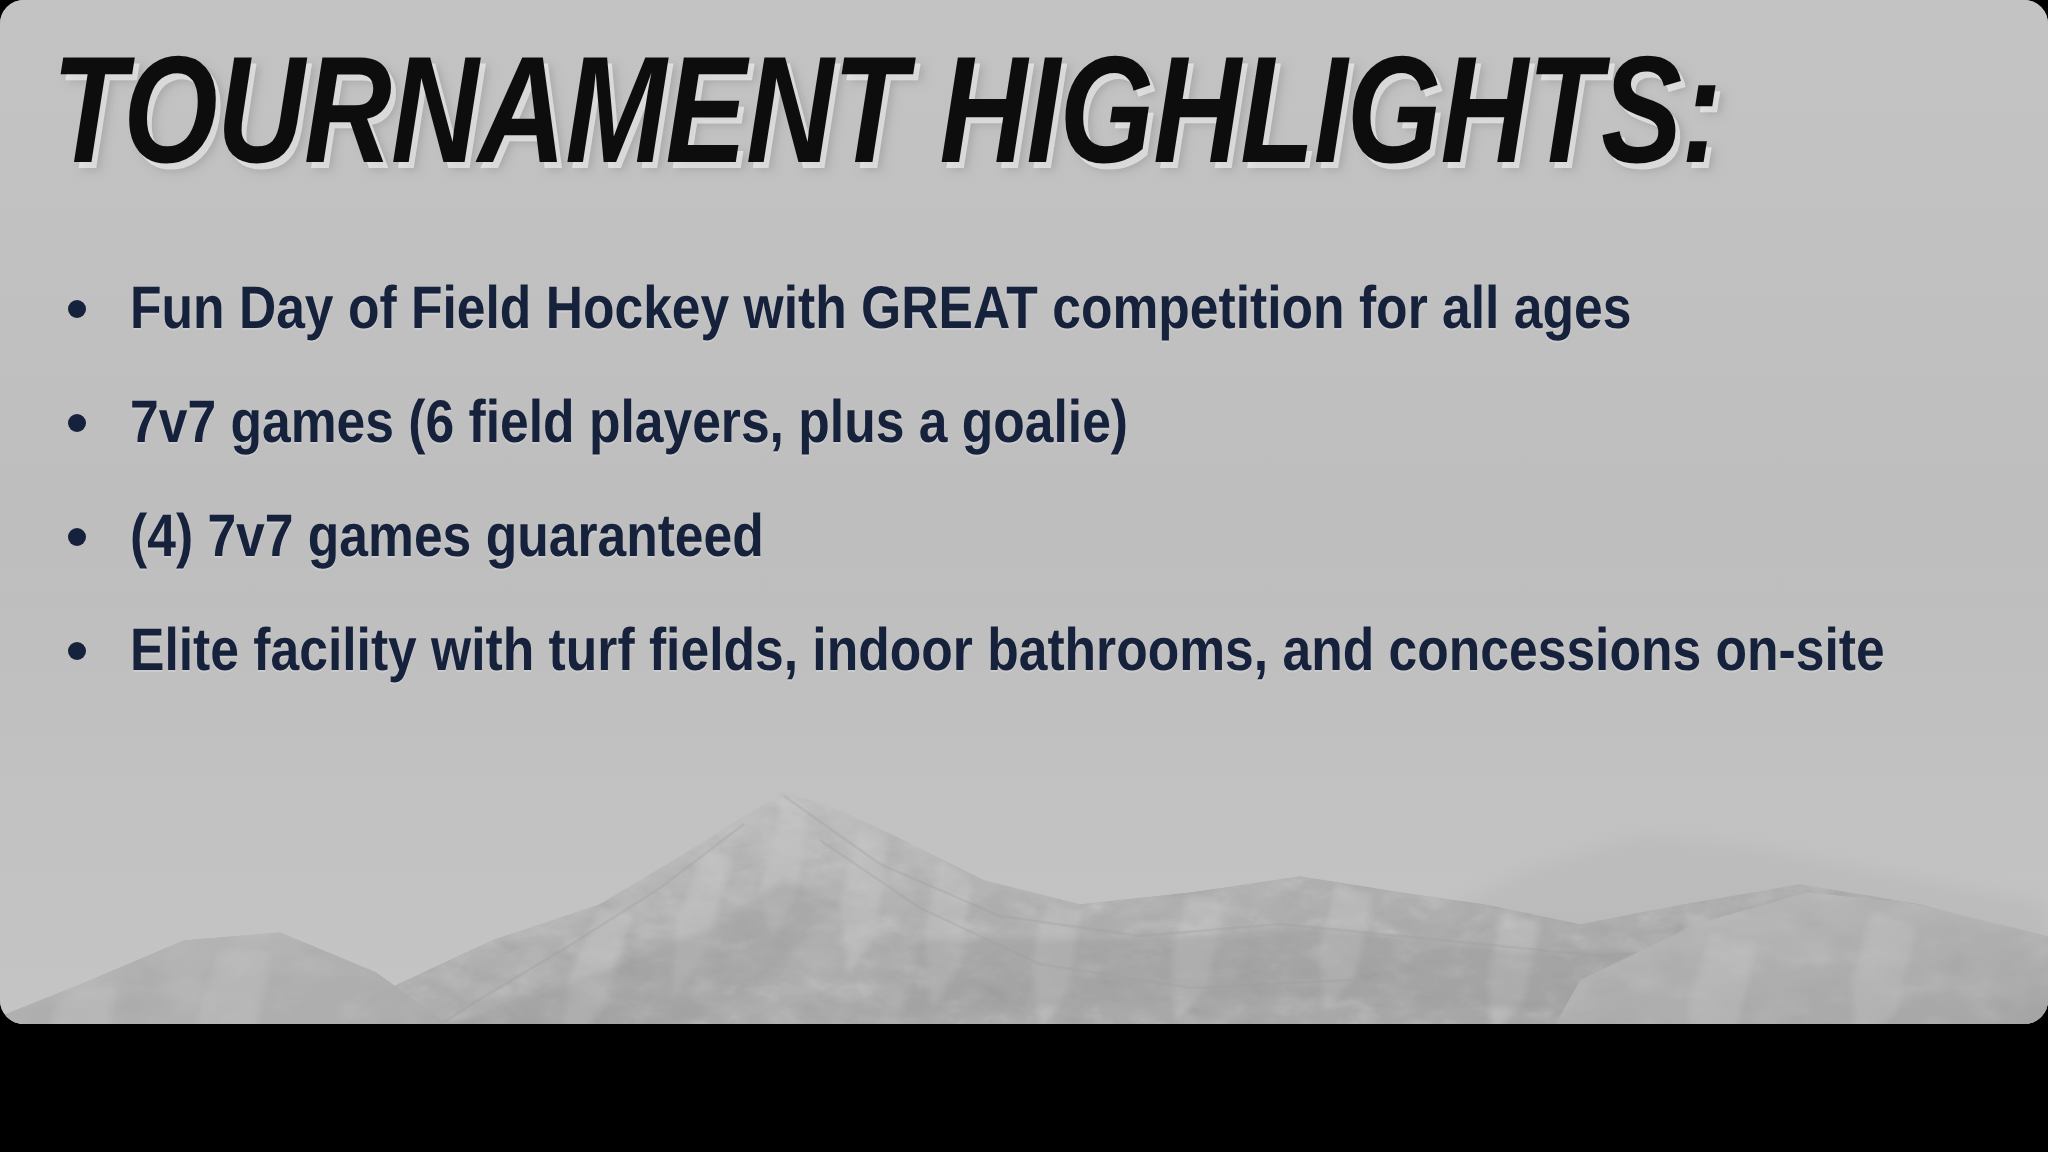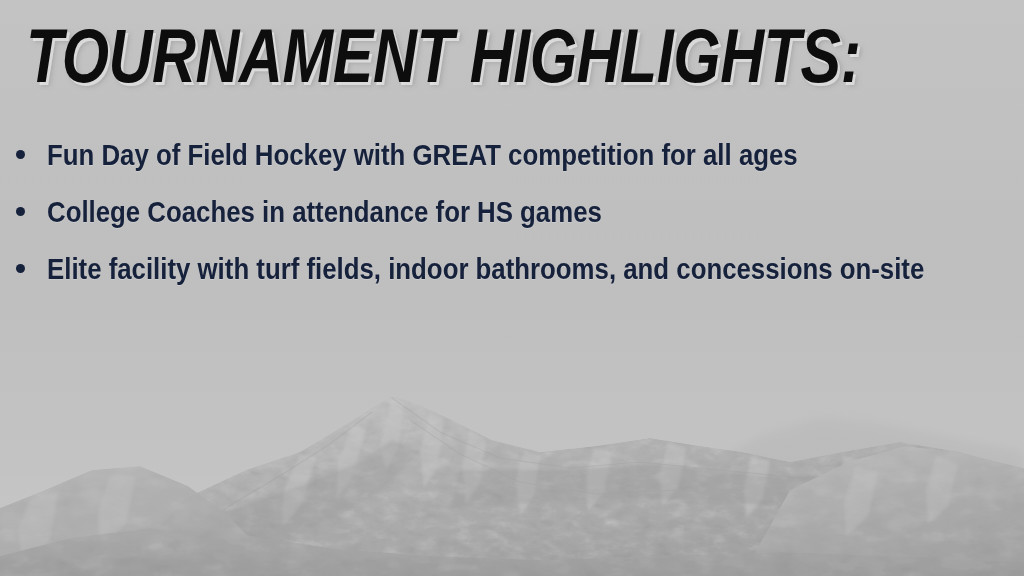--- a/index.html
+++ b/index.html
@@ -3,24 +3,25 @@
 <meta charset="utf-8">
 <style>
   html, body {
     margin: 0;
     padding: 0;
     background: #000;
   }
   #slide {
     position: relative;
     width: 1024px;
-    height: 576px;
+    height: 512px;
     overflow: hidden;
     background: #bdbdbd;
     font-family: "Liberation Sans", sans-serif;
+    border-radius: 12px;
   }
 
   
   #bg {
     position: absolute;
     inset: 0;
     width: 1024px;
     height: 576px;
     z-index: 0;
   }
@@ -57,21 +58,21 @@
     color: #0d0d0d;
     white-space: nowrap;
     transform: scaleX(0.80);
     transform-origin: left top;
     text-shadow: 3px 3px 0 rgba(255,255,255,0.55),
                  5px 4px 5px rgba(150,150,150,0.55);
   }
 
   .bullets {
     position: absolute;
-    left: 16px;
+    left: 34px;
     top: 126px;
     width: 960px;
     margin: 0;
     padding: 0;
     list-style: none;
     text-align: right;
   }
   .bullet-row {
     display: flex;
     align-items: center;
@@ -266,28 +267,32 @@
 
     <h1 class="title">TOURNAMENT HIGHLIGHTS:</h1>
 
     <ul class="bullets">
 
       <li class="bullet-row">
         <span class="bullet-dot"></span>
         <span class="bullet-text">Fun Day of Field Hockey with GREAT competition for all ages</span>
       </li>
 
-
-
-
-
-      <li class="bullet-row">
-        <span class="bullet-dot"></span>
-        <span class="bullet-text">College Coaches in attendance for HS games</span>
-      </li>
+      <li class="bullet-row">
+        <span class="bullet-dot"></span>
+        <span class="bullet-text">7v7 games (6 field players, plus a goalie)</span>
+      </li>
+
+      <li class="bullet-row">
+        <span class="bullet-dot"></span>
+        <span class="bullet-text">(4) 7v7 games guaranteed</span>
+      </li>
+
+
+
 
       <li class="bullet-row">
         <span class="bullet-dot"></span>
         <span class="bullet-text">Elite facility with turf fields, indoor bathrooms, and concessions on-site</span>
       </li>
 
     </ul>
   </div>
 </div>
 

